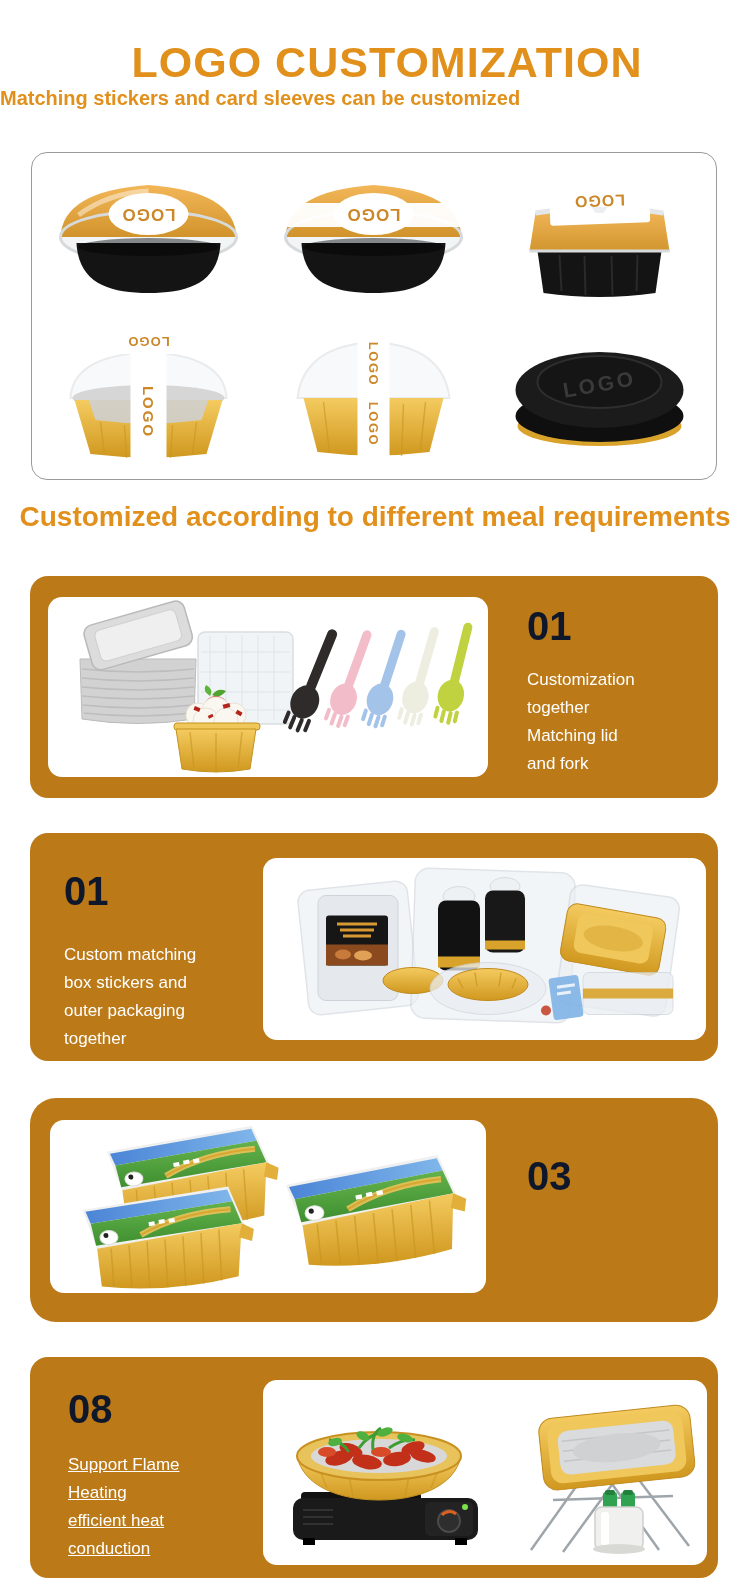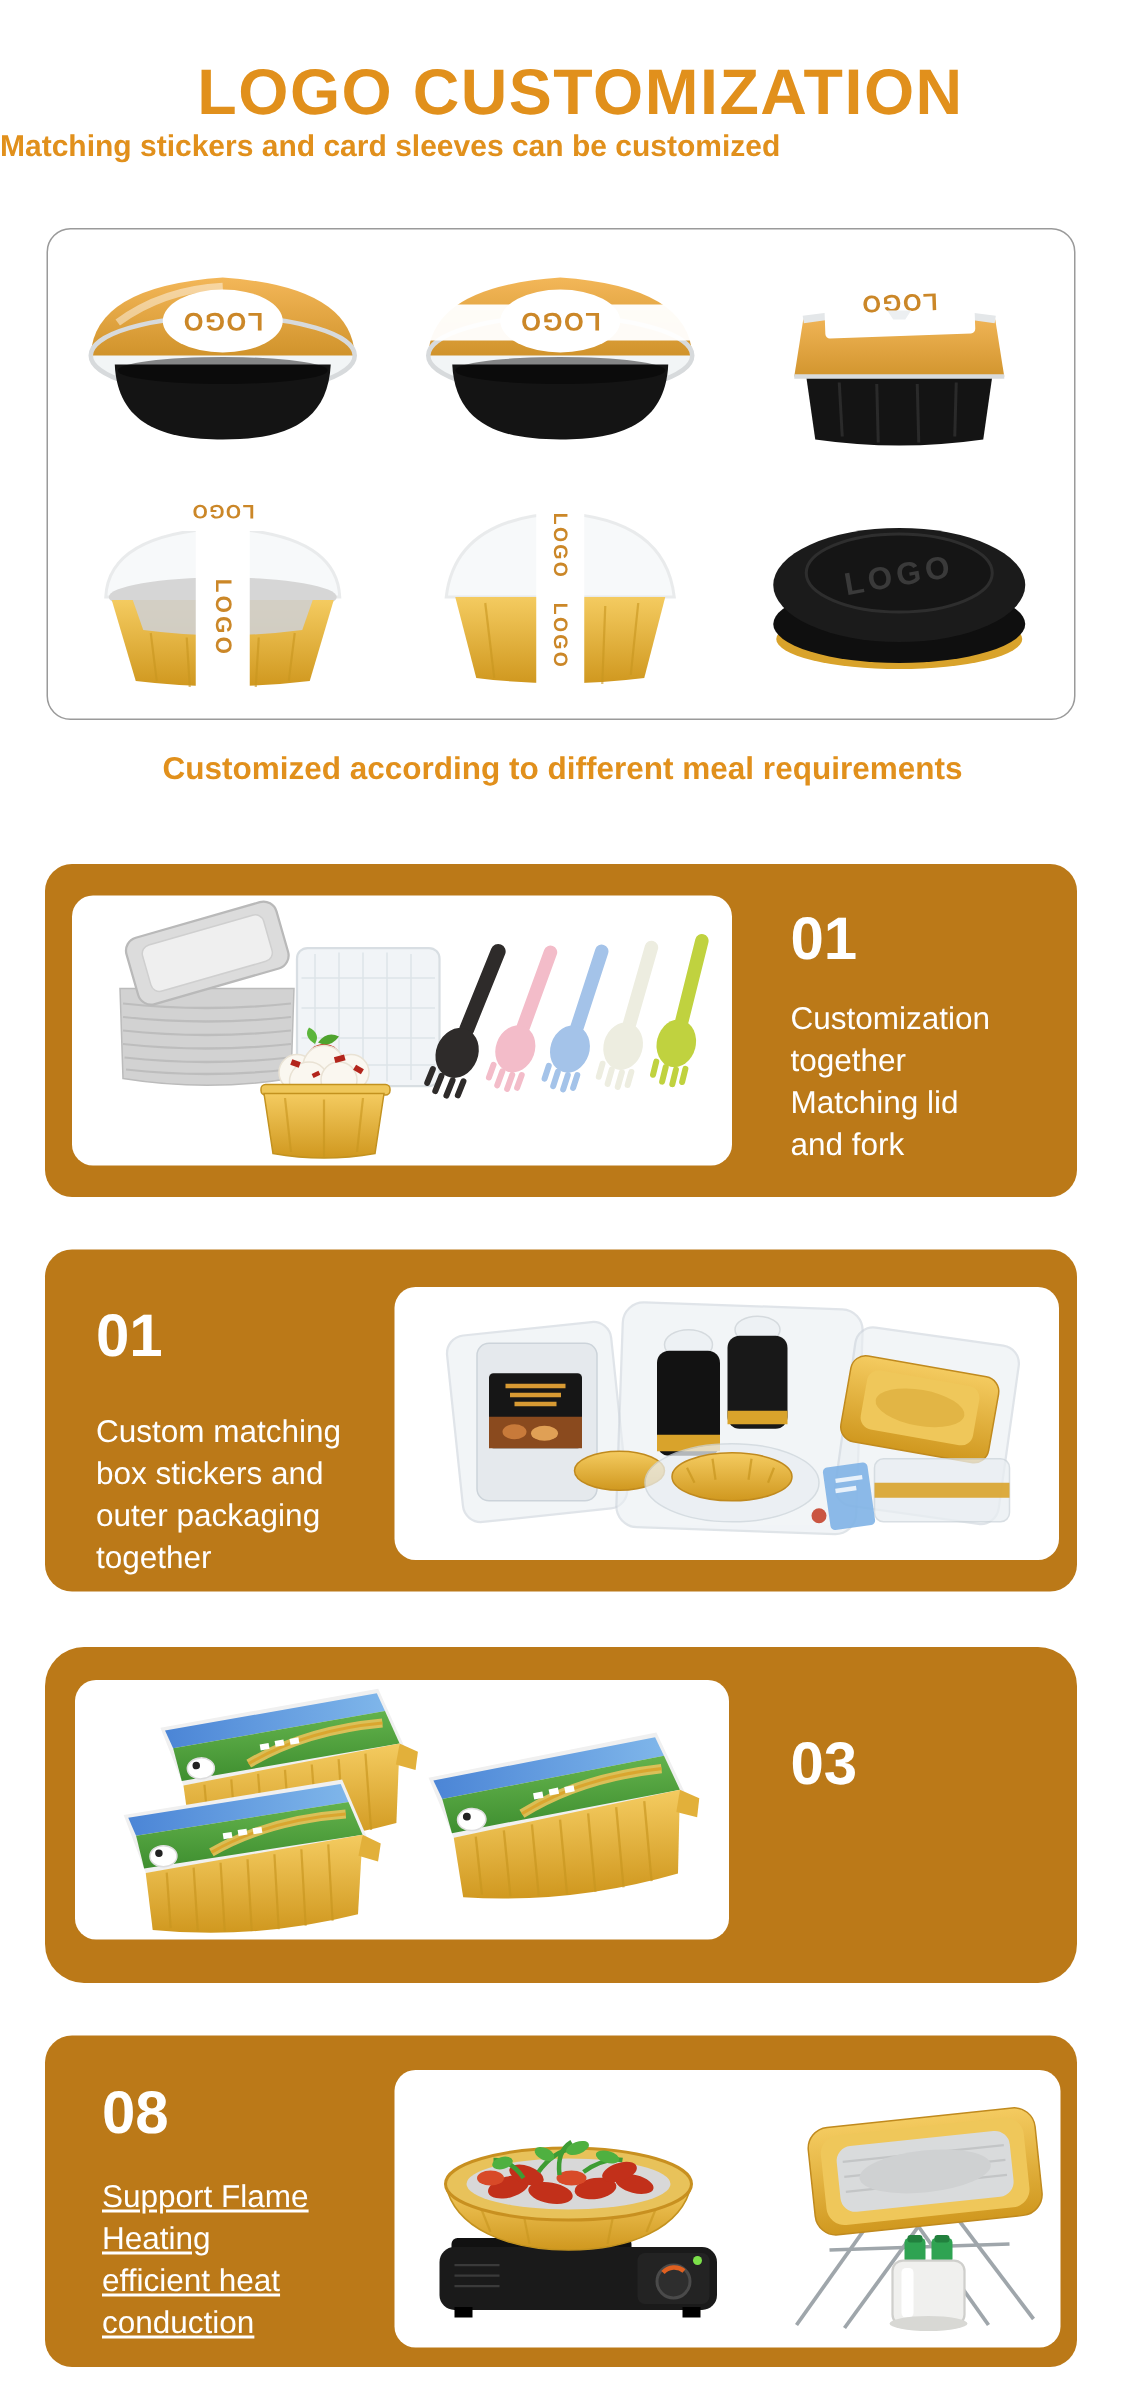--- a/index.html
+++ b/index.html
@@ -17,46 +17,46 @@
   }
   .showcase{
     position:absolute;left:31px;top:152px;width:686px;height:328px;
     background:#fff;border:1px solid #9a9a9a;border-radius:16px;
     display:grid;grid-template-columns:1fr 1fr 1fr;grid-template-rows:1fr 1fr;
     align-items:center;justify-items:center;padding:6px 4px;box-sizing:border-box;
   }
   .showcase svg{display:block;}
   .section-heading{
     position:absolute;top:501px;left:0;width:750px;text-align:center;
-    font-size:21px;font-weight:bold;color:#E1901C;margin:0;
+    font-size:28px;font-weight:bold;color:#E1901C;margin:0;
   }
   .card{
     position:absolute;left:30px;width:688px;background:#BB7918;border-radius:18px;
   }
   .card1{top:576px;height:222px;}
   .card2{top:833px;height:228px;}
   .card3{top:1098px;height:224px;border-radius:26px;}
   .card4{top:1357px;height:221px;}
   .panel{
     position:absolute;background:#ffffff;border-radius:14px;overflow:hidden;
   }
   .card1 .panel{left:18px;top:21px;width:440px;height:180px;}
   .card2 .panel{left:233px;top:25px;width:443px;height:182px;}
   .card3 .panel{left:20px;top:22px;width:436px;height:173px;}
   .card4 .panel{left:233px;top:23px;width:444px;height:185px;}
   .panel svg{width:100%;height:100%;display:block;}
   .num{
-    position:absolute;color:#ffffff;font-weight:bold;font-size:40px;line-height:1;
+    position:absolute;color:#0f172a;font-weight:bold;font-size:40px;line-height:1;
   }
   .card1 .num{left:497px;top:30px;}
   .card2 .num{left:34px;top:38px;}
   .card3 .num{left:497px;top:58px;}
   .card4 .num{left:38px;top:32px;}
   .desc{
-    position:absolute;color:#ffffff;font-size:21px;line-height:28px;
+    position:absolute;color:#ffffff;font-size:17px;line-height:28px;
     white-space:pre-line;font-weight:normal;
   }
   .card1 .desc{left:497px;top:90px;width:190px;}
   .card2 .desc{left:34px;top:108px;width:205px;}
   .card3 .desc{left:497px;top:120px;width:190px;}
   .card4 .desc{left:38px;top:94px;width:200px;text-decoration:underline;}
   .defs-holder{position:absolute;width:0;height:0;overflow:hidden;}
   .logo-sticker-text{font-family:"Liberation Sans",sans-serif;font-weight:bold;fill:#CB8728;}
 </style>
 </head>

